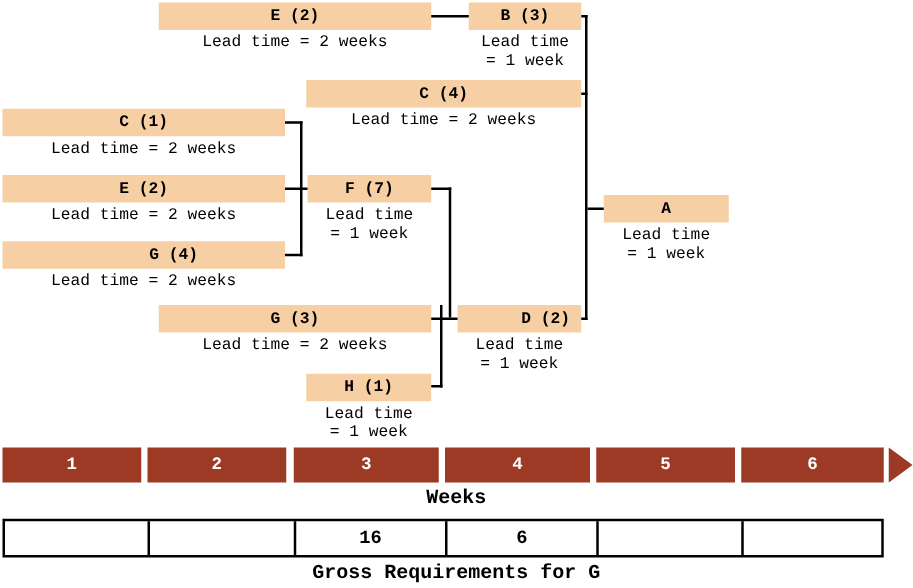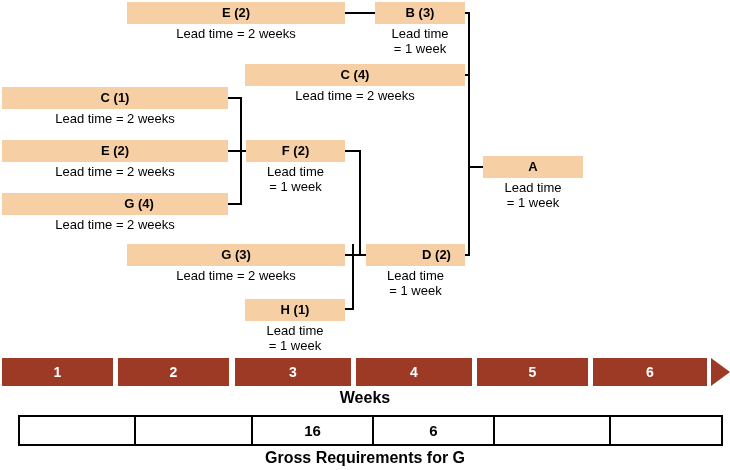--- a/index.html
+++ b/index.html
@@ -3,21 +3,21 @@
 <meta charset="utf-8">
 <style>
   html,body{margin:0;padding:0;}
   body{
     width:730px;height:470px;
     background:#ffffff;
     font-family:"Liberation Sans", sans-serif;
     position:relative;
     overflow:hidden;
   }
-  #stage{position:absolute;left:0;top:0;width:624px;height:470px;}
+  #stage{position:absolute;left:0;top:0;width:624px;height:470px;font-family:Liberation Mono, monospace;}
 
   
   .node{position:absolute;}
   .node .bar{
     position:absolute;left:0;top:0;
     box-sizing:border-box;
     background:#f7cfa5;
     color:#000;
     font-weight:bold;
     font-size:13px;
@@ -57,21 +57,21 @@
     border-bottom:14px solid transparent;
     border-left:19px solid #9c3a25;
   }
   #weeks-label{
     position:absolute;left:0;top:389px;width:730px;
     text-align:center;font-weight:bold;font-size:16px;color:#000;
   }
 
   
   #gr-table{
-    position:absolute;left:18px;top:415px;
+    position:absolute;left:2px;top:415px;
     width:705px;height:31px;
     border:2px solid #000;
     box-sizing:border-box;
     background:#fff;
     display:flex;
   }
   #gr-table .gr-cell{
     box-sizing:border-box;
     border-right:2px solid #000;
     text-align:center;
@@ -107,21 +107,21 @@
       </div>
       <div class="node" style="left: 2px; top: 87px; width: 226px;">
         <div class="bar" style="width: 226px;">C (1)</div>
         <div class="lead" style="top: 24px; left: 0px; width: 226px;">Lead time = 2 weeks</div>
       </div>
       <div class="node" style="left: 2px; top: 140px; width: 226px;">
         <div class="bar" style="width: 226px;">E (2)</div>
         <div class="lead" style="top: 24px; left: 0px; width: 226px;">Lead time = 2 weeks</div>
       </div>
       <div class="node" style="left: 246px; top: 140px; width: 99px;">
-        <div class="bar" style="width: 99px;">F (2)</div>
+        <div class="bar" style="width: 99px;">F (7)</div>
         <div class="lead" style="top: 24px; left: 0px; width: 99px;">Lead time
 = 1 week</div>
       </div>
       <div class="node" style="left: 2px; top: 193px; width: 226px;">
         <div class="bar" style="width: 226px; padding-left: 48px;">G (4)</div>
         <div class="lead" style="top: 24px; left: 0px; width: 226px;">Lead time = 2 weeks</div>
       </div>
       <div class="node" style="left: 483px; top: 156px; width: 100px;">
         <div class="bar" style="width: 100px;">A</div>
         <div class="lead" style="top: 24px; left: 0px; width: 100px;">Lead time

